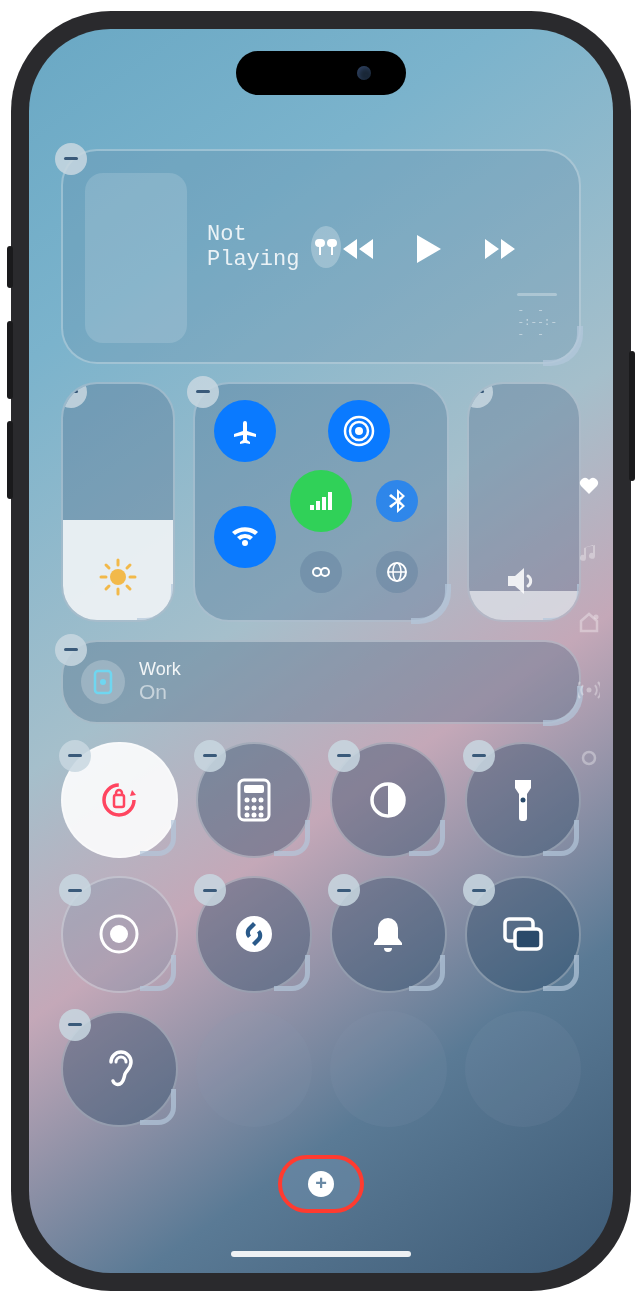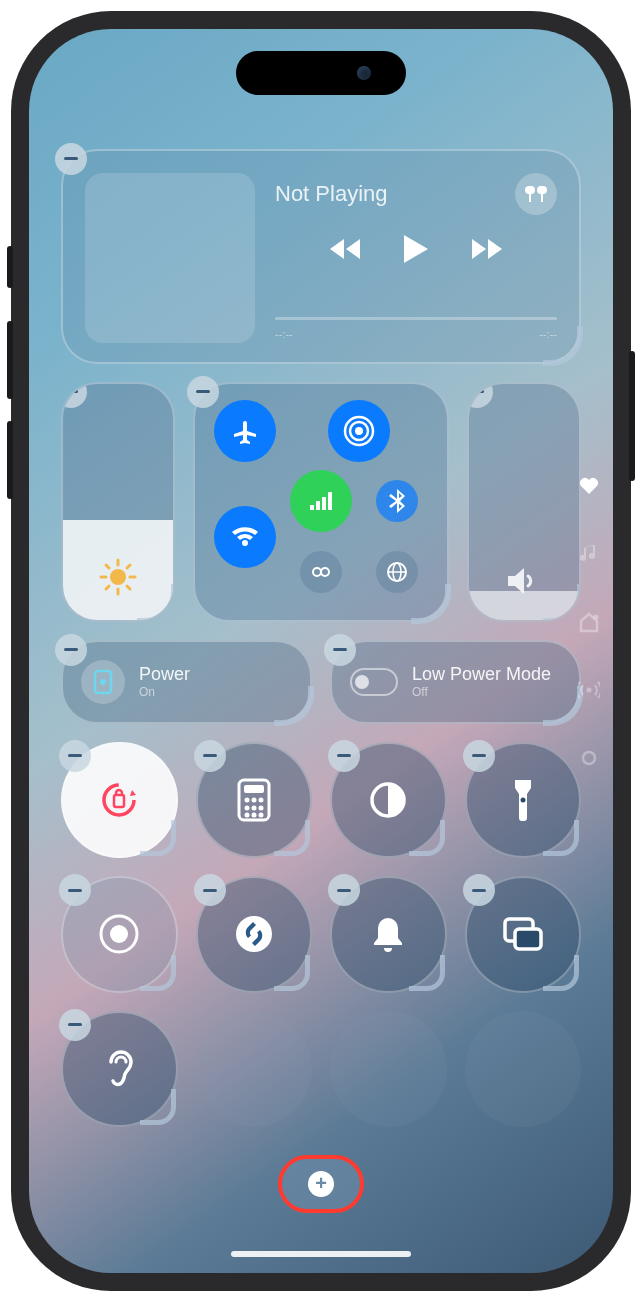--- a/index.html
+++ b/index.html
@@ -70,22 +70,23 @@
 
 .media {
   height: 215px; display: flex; padding: 22px;
   gap: 20px; background: rgba(100,140,170,0.28);
 }
 .album-art {
   width: 170px; height: 170px; border-radius: 18px;
   background: rgba(255,255,255,0.15);
 }
 .media-right {
-  flex: 1; display: flex; flex-direction: column;
+  flex: 1; display: flex; flex-direction: row;
   color: rgba(255,255,255,0.85);
+  font-family: Liberation Mono, monospace;
 }
 .media-top { display: flex; justify-content: space-between; align-items: center; margin-bottom: 18px; }
 .media-title { font-size: 22px; font-weight: 500; }
 .airpods-btn {
   width: 42px; height: 42px; border-radius: 50%;
   background: rgba(255,255,255,0.25);
   display: flex; align-items: center; justify-content: center;
 }
 .playback { display: flex; gap: 40px; align-items: center; justify-content: center; margin-bottom: 14px; }
 .progress { margin-top: auto; }
@@ -126,21 +127,21 @@
 .focus, .power {
   flex: 1; height: 84px; display: flex; align-items: center; padding: 0 18px; gap: 14px;
   background: rgba(70,100,130,0.35);
 }
 .focus-icon, .power-icon {
   width: 44px; height: 44px; border-radius: 50%;
   background: rgba(255,255,255,0.22);
   display: flex; align-items: center; justify-content: center;
 }
 .focus-text, .power-text { color: rgba(255,255,255,0.9); font-size: 18px; line-height: 1.2; }
-.focus-sub, .power-sub { color: rgba(255,255,255,0.55); font-size: 12px; }
+.focus-sub, .power-sub { color: rgba(255,255,255,0.55); font-size: 21px; }
 .power-toggle {
   width: 48px; height: 28px; border-radius: 14px;
   border: 2px solid rgba(255,255,255,0.5);
   display: flex; align-items: center; padding: 3px;
 }
 .power-toggle::before { content:''; width:14px; height:14px; background:rgba(255,255,255,0.7); border-radius:50%; }
 
 .grid4 { display: grid; grid-template-columns: repeat(4, 1fr); gap: 18px; }
 .ctrl {
   width: 100%; aspect-ratio: 1; border-radius: 50%;
@@ -325,34 +326,25 @@
         <div class="module focus">
           <div class="remove-badge"></div>
           <div class="resize-handle"></div>
           <div class="focus-icon">
             <svg width="22" height="26" viewBox="0 0 22 26">
                 <rect x="3" y="2" width="16" height="22" rx="3" fill="none" stroke="#6fd6f0" stroke-width="2.5"></rect>
                 <circle cx="11" cy="13" r="3" fill="#6fd6f0"></circle>
               </svg>
           </div>
           <div>
-            <div class="focus-text">Power</div>
+            <div class="focus-text">Work</div>
             <div class="focus-sub">On</div>
           </div>
         </div>
 
-        <div class="module power">
-          <div class="remove-badge"></div>
-          <div class="resize-handle"></div>
-          <div class="power-toggle"></div>
-          <div>
-            <div class="power-text">Low Power Mode</div>
-            <div class="power-sub">Off</div>
-          </div>
-        </div>
       </div>
 
       <div class="grid4">
         <div class="ctrl light module">
           <div class="remove-badge"></div>
           <div class="resize-handle"></div>
           <svg width="44" height="44" viewBox="0 0 44 44">
               <circle cx="22" cy="22" r="15" fill="none" stroke="#ff4560" stroke-width="3.5" stroke-dasharray="70 24"></circle>
               <path d="M35 12l4 5-6 1z" fill="#ff4560"></path>
               <rect x="17" y="17" width="10" height="12" rx="2" fill="none" stroke="#ff4560" stroke-width="2.5"></rect>

